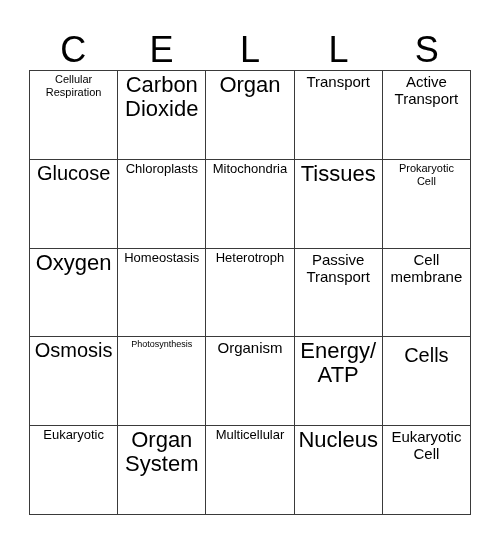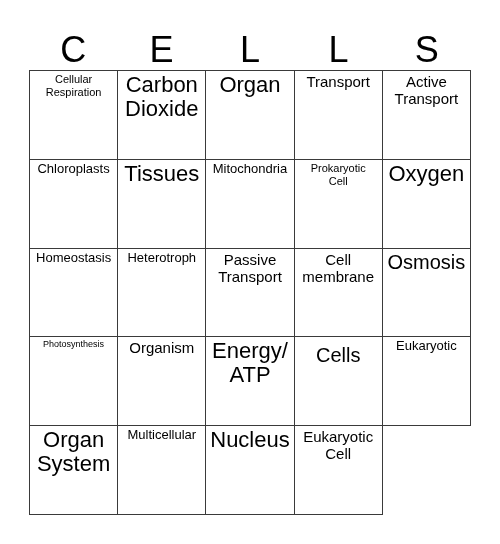--- a/index.html
+++ b/index.html
@@ -113,28 +113,31 @@
       <div class="bingo-cell sz-xl">
         <span class="cell-text">Organ</span>
       </div>
       <div class="bingo-cell sz-md">
         <span class="cell-text">Transport</span>
       </div>
       <div class="bingo-cell sz-md">
         <span class="cell-text">Active
 Transport</span>
       </div>
+      <div class="bingo-cell sz-lg">
+        <span class="cell-text">Glucose</span>
+      </div>
       <div class="bingo-cell sz-sm">
         <span class="cell-text">Chloroplasts</span>
       </div>
+      <div class="bingo-cell sz-sm">
+        <span class="cell-text">Mitochondria</span>
+      </div>
       <div class="bingo-cell sz-xl">
         <span class="cell-text">Tissues</span>
-      </div>
-      <div class="bingo-cell sz-sm">
-        <span class="cell-text">Mitochondria</span>
       </div>
       <div class="bingo-cell sz-xs">
         <span class="cell-text">Prokaryotic
 Cell</span>
       </div>
       <div class="bingo-cell sz-xl">
         <span class="cell-text">Oxygen</span>
       </div>
       <div class="bingo-cell sz-sm">
         <span class="cell-text">Homeostasis</span>

